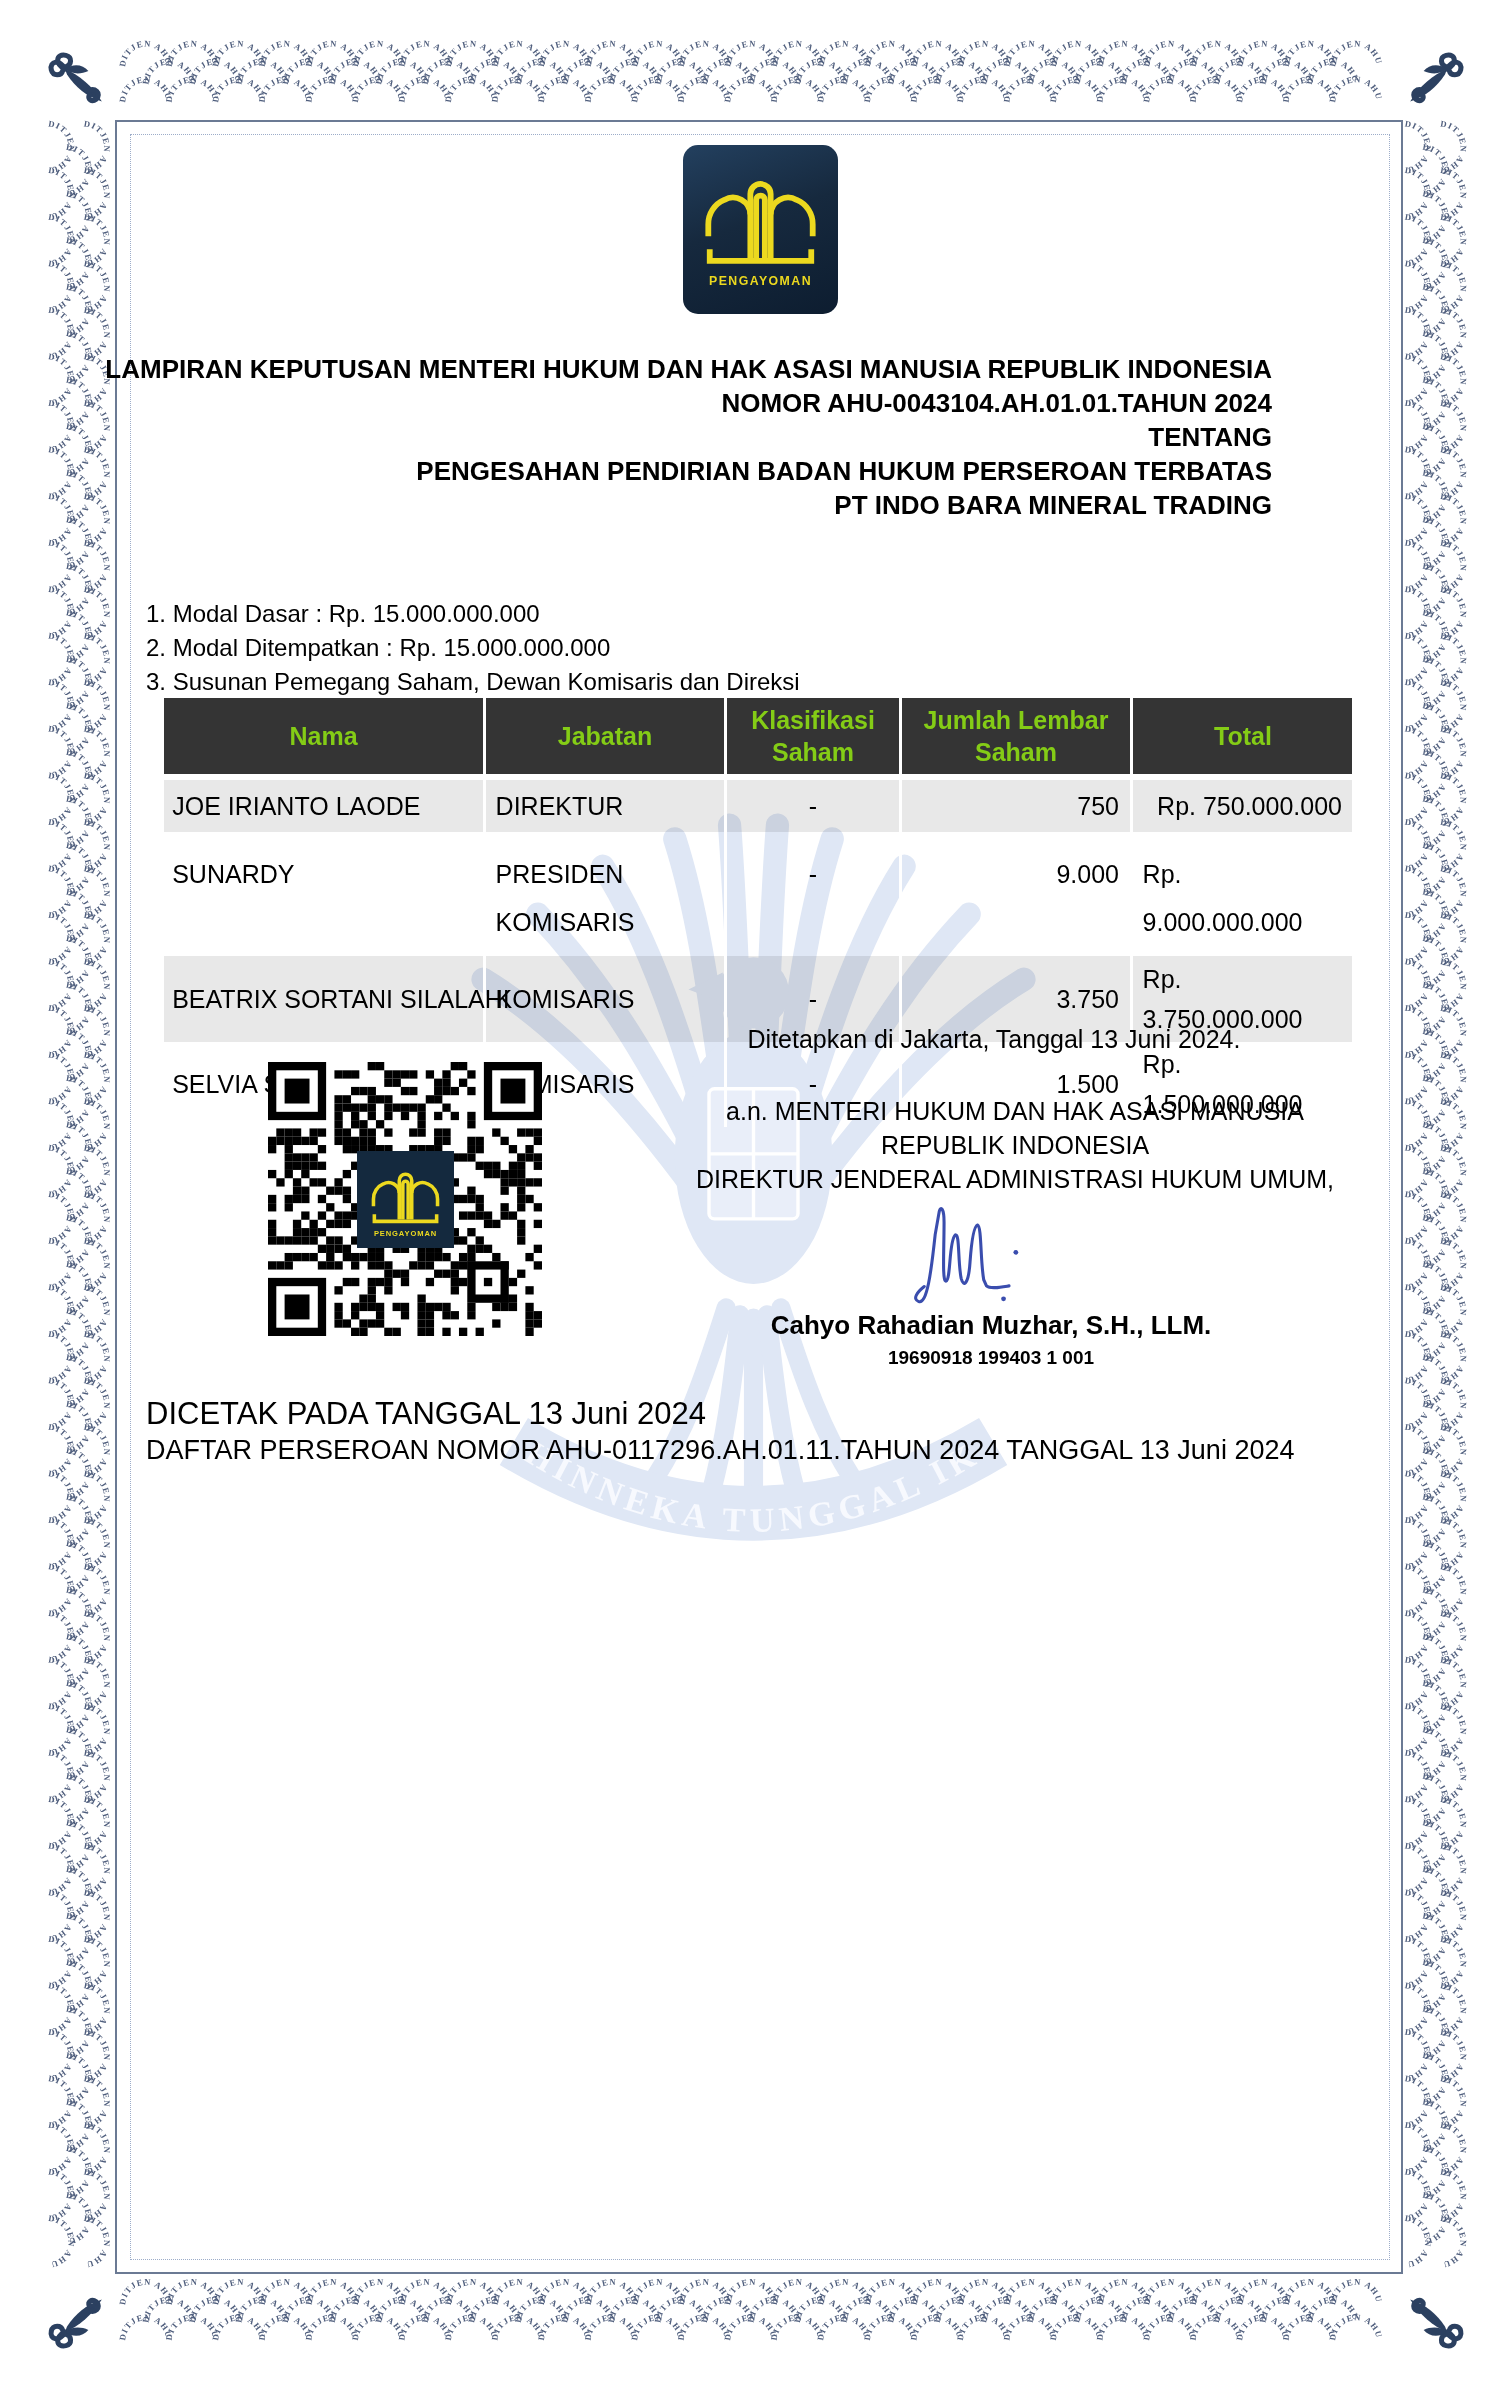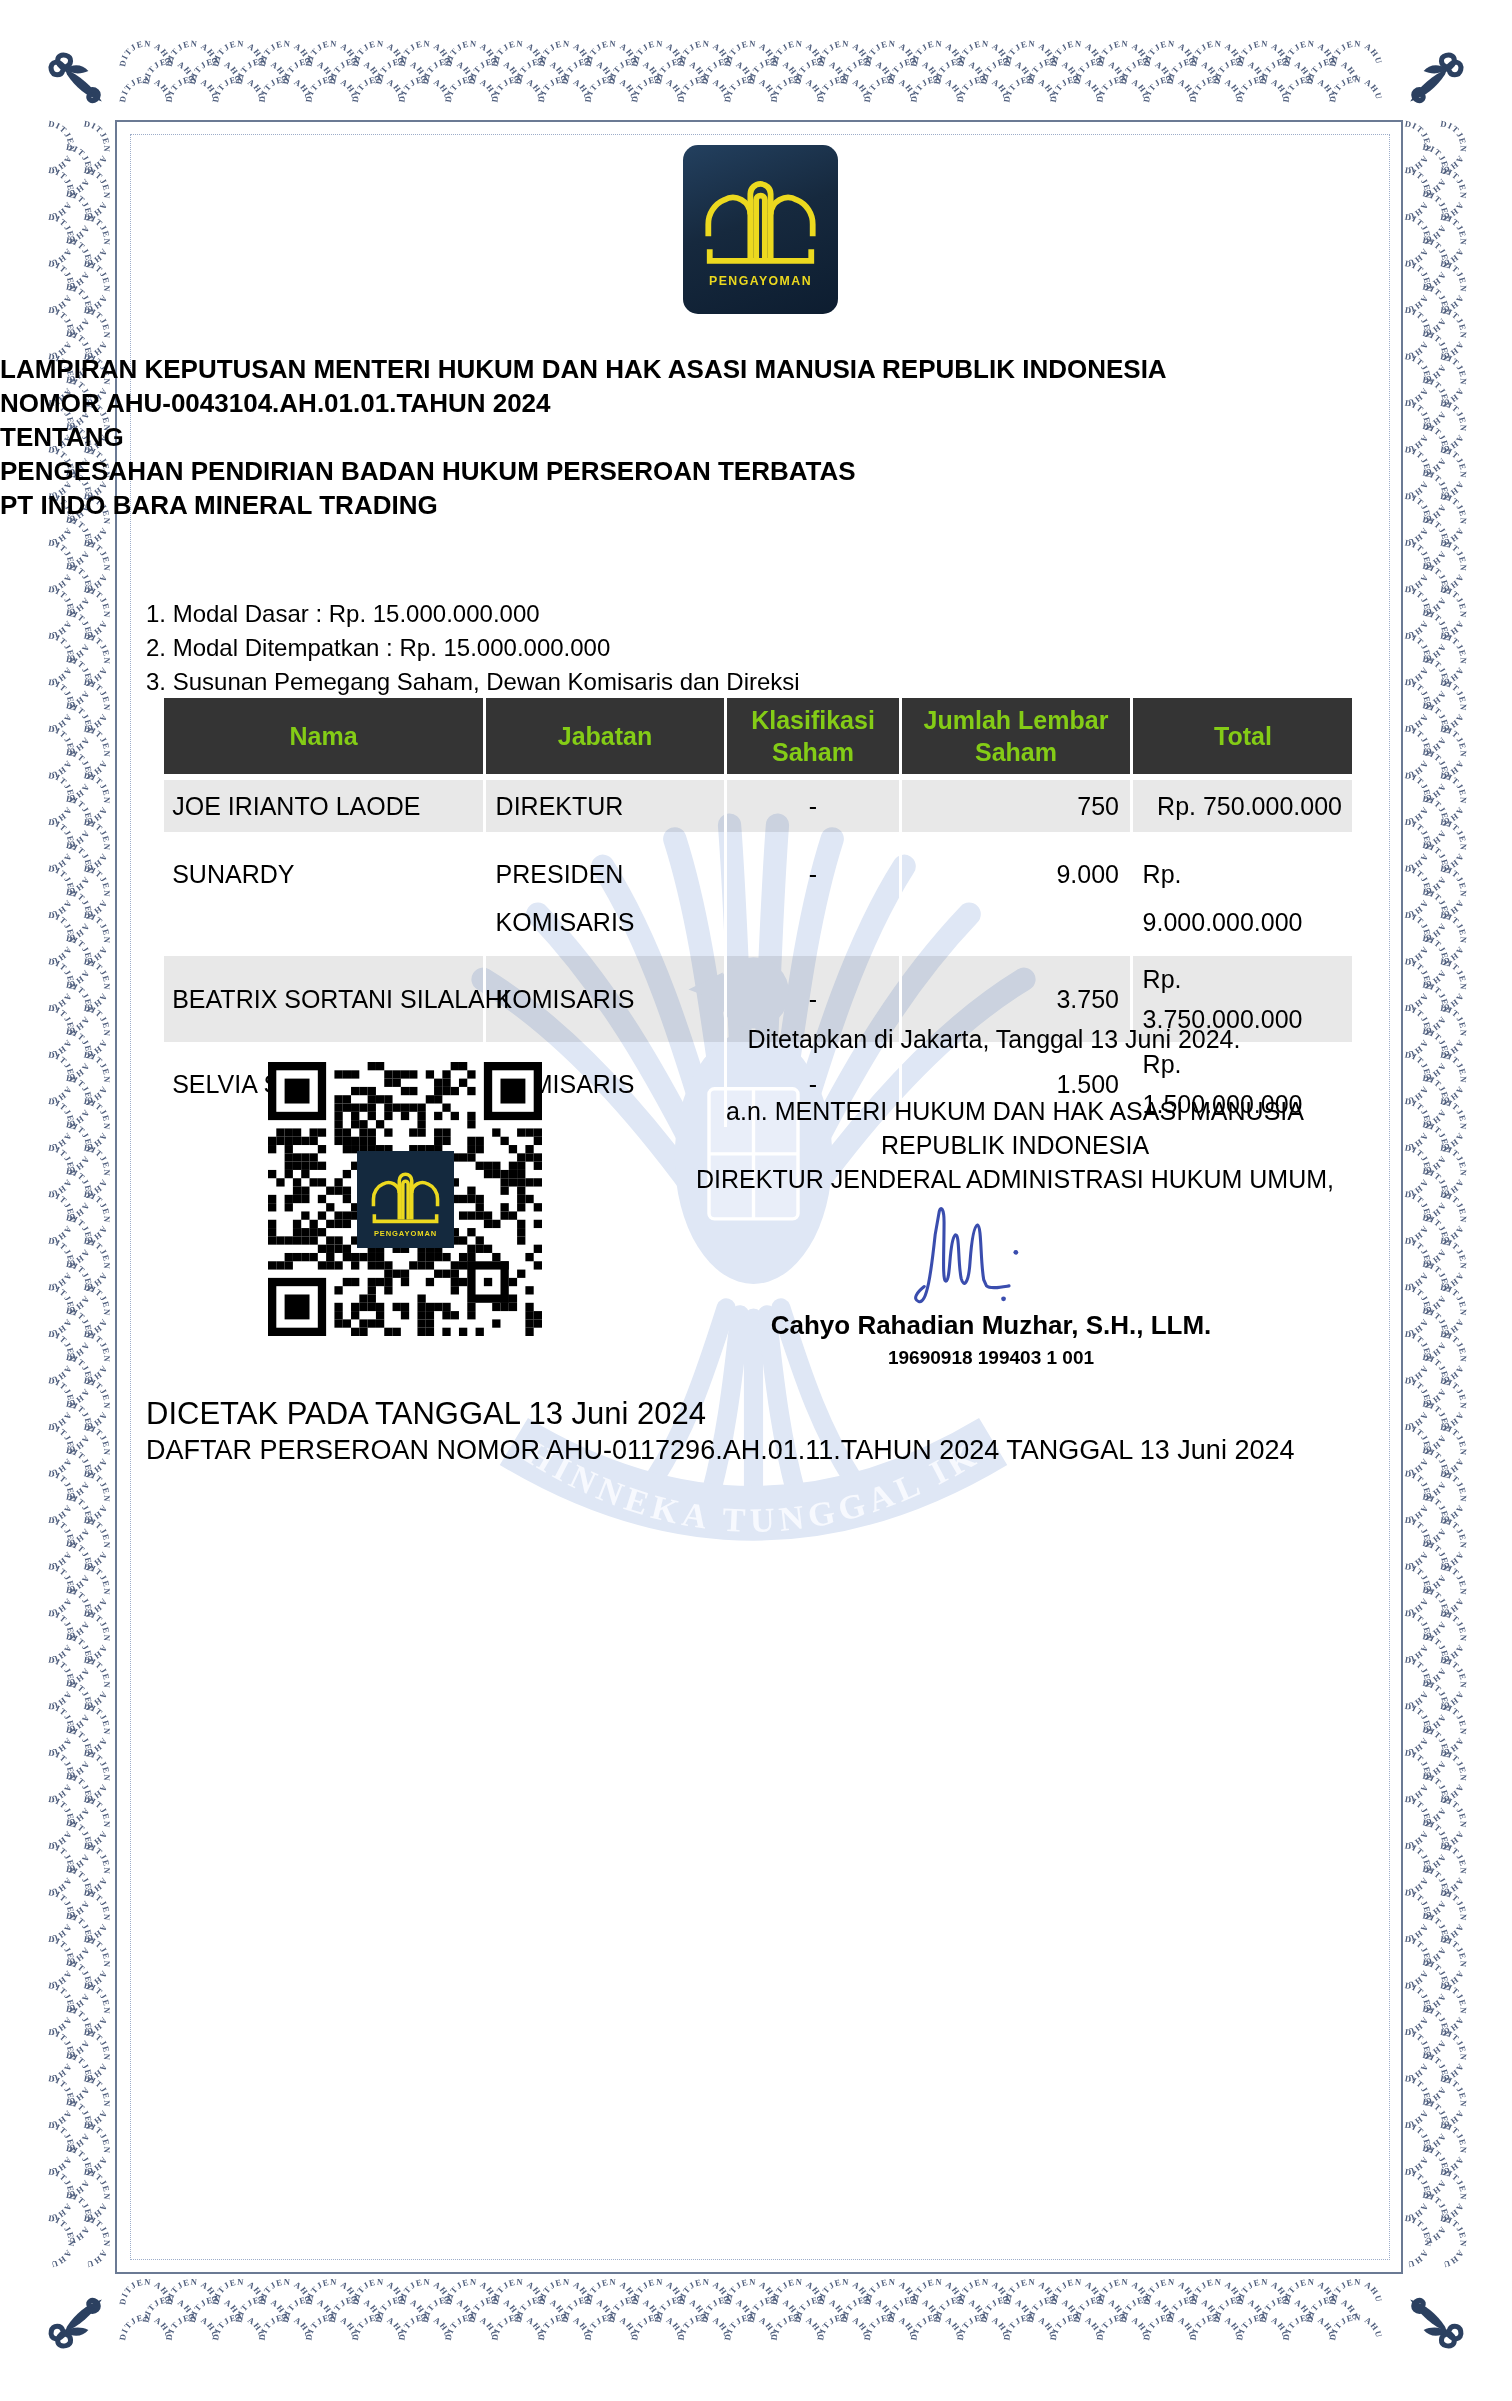--- a/index.html
+++ b/index.html
@@ -18,21 +18,21 @@
   
   .watermark{position:absolute;left:411px;top:767px;width:685px;height:849px;z-index:0;}
 
   
   .logo{position:absolute;left:683px;top:145px;width:155px;height:169px;border-radius:15px;
         background:linear-gradient(160deg,#23405f 0%,#16293e 45%,#0d1d30 100%);
         display:flex;align-items:flex-start;justify-content:center;z-index:2;}
   .logo svg{margin-top:6.8px;}
 
   
-  .title-block{position:absolute;left:0;top:352px;width:1272px;text-align:left;
+  .title-block{position:absolute;left:0;top:352px;width:1272px;text-align:right;
                font-weight:bold;font-size:26px;line-height:34px;z-index:2;letter-spacing:0;}
 
   
   .list-block{position:absolute;left:146px;top:597px;font-size:24px;line-height:34px;z-index:2;}
 
   
   .tbl{position:absolute;left:164px;top:698px;width:1188px;z-index:2;font-size:25px;}
   .tr{display:grid;grid-template-columns:322px 241px 175px 231px 220px;}
   .thead{background:#343434;color:#84cc16;font-weight:bold;}
   .thead .td{border-right:3.4px solid #fff;box-sizing:border-box;min-height:75px;

